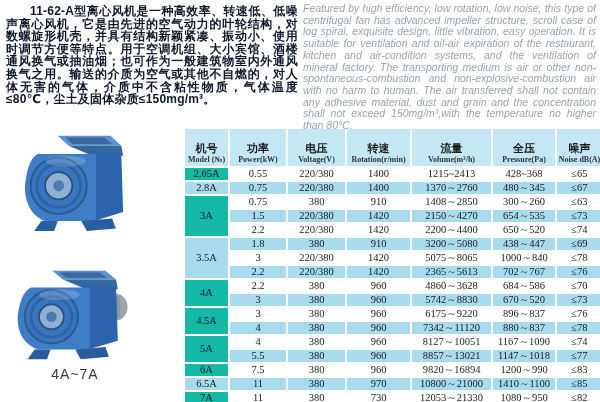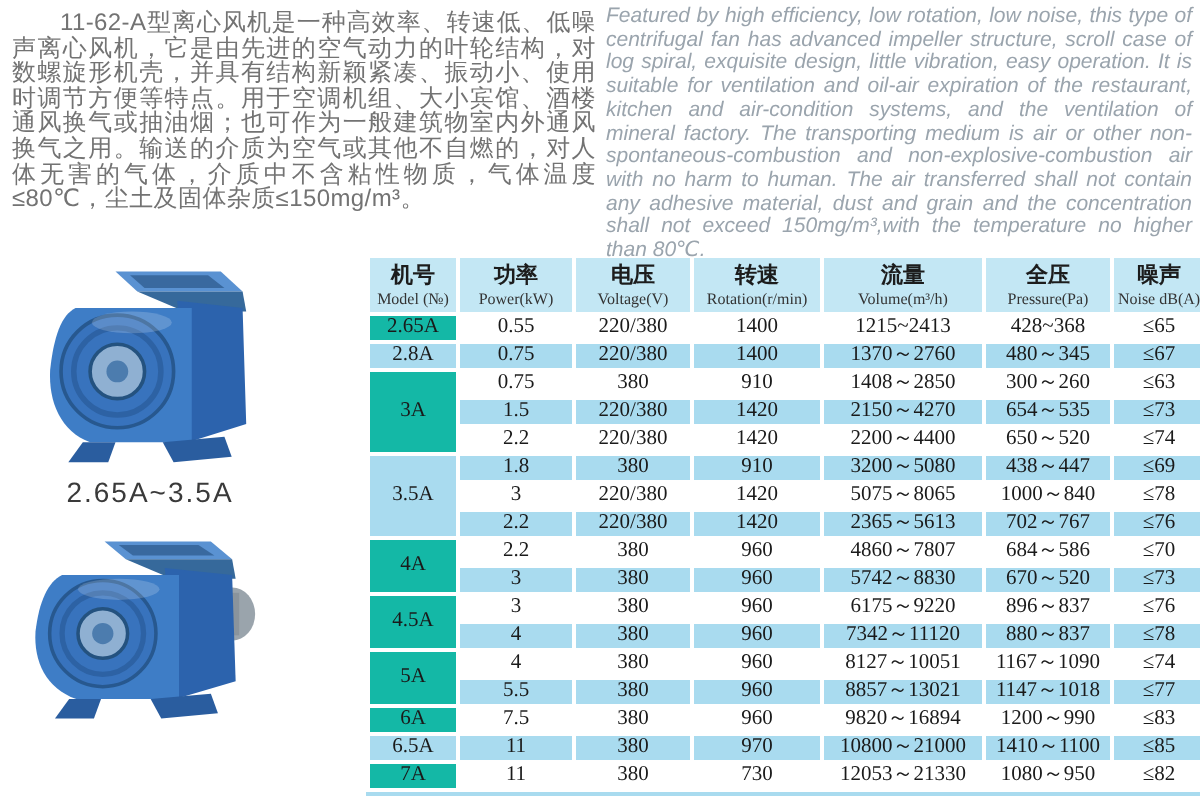--- a/index.html
+++ b/index.html
@@ -5,21 +5,21 @@
   * { margin:0; padding:0; box-sizing:border-box; }
   html,body { background:#fff; }
   .page {
     position:relative; width:600px; height:402px; background:#fff;
     font-family:"Liberation Sans","DejaVu Sans",sans-serif; overflow:hidden;
   }
 
   
   .intro-cn {
     position:absolute; left:6px; top:5px; width:292px;
-    font-size:12px; line-height:12.6px; font-weight:400; color:#737373;
+    font-size:12px; line-height:12.6px; font-weight:700; color:#0f172a;
     text-align:justify; text-indent:2em; letter-spacing:.2px;
   }
   .intro-en {
     position:absolute; left:303px; top:3px; width:293px;
     font-size:10.5px; line-height:11.7px; color:#9aa4ad;
     text-align:justify;
     font-style:italic;
   }
 
   
@@ -30,24 +30,24 @@
   .caption-1 { left:0px; top:238px; }
   .caption-2 { left:0px; top:366px; }
 
   
   table.spec {
     position:absolute; left:183px; top:127px; width:417px;
     border-collapse:separate; border-spacing:2px; table-layout:fixed;
     border-bottom:2px solid #a9dbef;
   }
   table.spec th {
-    background:#c3e7f4; padding:3px 0 2px; vertical-align:middle;
+    background:#c3e7f4; padding:13px 0 2px; vertical-align:middle;
   }
   th .zh { font-size:11px; font-weight:bold; color:#1c1c1c; line-height:13px; }
-  th .en { font-size:8px; font-weight:normal; color:#333;
+  th .en { font-size:8px; font-weight:bold; color:#333;
            font-family:"Liberation Serif","DejaVu Serif",serif; line-height:9px; }
   table.spec td {
     background:#fff; text-align:center; height:12px; padding:0;
     font-family:"Liberation Serif","DejaVu Serif",serif;
     font-size:10.5px; color:#1a1a1a; line-height:12px; vertical-align:middle;
   }
   table.spec tbody tr:nth-child(even) td { background:#a9dbef; }
   table.spec tbody td.model { background:#14b8a6; }
 </style>
 </head>
@@ -65,38 +65,38 @@
     <polygon points="80,20 116,24 118,88 86,98" fill="#2c63ad"></polygon>
     <path d="M24,24 H88 V98 H32 C16,92 9,76 10,58 C12,40 16,28 24,24 Z" fill="#3e7dc6"></path>
     <circle cx="47" cy="59" r="31" fill="#3873bd" stroke="#27588f" stroke-width="2"></circle>
     <circle cx="47" cy="59" r="24" fill="none" stroke="#2d62a4" stroke-width="3"></circle>
     <circle cx="47" cy="59" r="15" fill="#8fb0d2" stroke="#24527f" stroke-width="2"></circle>
     <circle cx="47" cy="59" r="6" fill="#4c7cae"></circle>
     <ellipse cx="55" cy="32" rx="22" ry="6" fill="#ffffff" opacity="0.18"></ellipse>
     <polygon points="28,98 46,98 42,109 20,109" fill="#2a5d9f"></polygon>
     <polygon points="72,98 106,95 110,106 78,109" fill="#2a5d9f"></polygon>
   </svg>
-  <div class="caption caption-1">2.65A~3.5A</div>
 
   <svg class="fan-large" width="124" height="94" viewBox="0 0 140 106">
     <ellipse cx="122" cy="44" rx="13" ry="15" fill="#9aa4ac"></ellipse>
     <rect x="112" y="32" width="14" height="24" fill="#8a949c"></rect>
     <polygon points="50,3 110,3 122,13 62,13" fill="#5a92d2"></polygon>
     <polygon points="58,5 103,5 112,11 66,11" fill="#39699f"></polygon>
     <polygon points="62,13 122,13 124,24 88,24" fill="#36699b"></polygon>
     <polygon points="84,18 122,22 124,82 90,92" fill="#2c63ad"></polygon>
     <path d="M26,22 H92 V92 H34 C17,86 10,71 11,54 C13,37 18,26 26,22 Z" fill="#3e7dc6"></path>
     <circle cx="49" cy="55" r="30" fill="#3873bd" stroke="#27588f" stroke-width="2"></circle>
     <circle cx="49" cy="55" r="23" fill="none" stroke="#2d62a4" stroke-width="3"></circle>
     <circle cx="49" cy="55" r="14" fill="#8fb0d2" stroke="#24527f" stroke-width="2"></circle>
     <circle cx="49" cy="55" r="6" fill="#4c7cae"></circle>
     <ellipse cx="58" cy="30" rx="23" ry="6" fill="#ffffff" opacity="0.18"></ellipse>
     <polygon points="30,92 48,92 44,103 22,103" fill="#2a5d9f"></polygon>
     <polygon points="76,92 110,89 114,100 82,103" fill="#2a5d9f"></polygon>
   </svg>
+  <div class="caption caption-2">4A~7A</div>
 
   <table class="spec">
     <colgroup>
       <col style="width:43px">
         <col style="width:56px">
         <col style="width:57px">
       <col style="width:63px">
         <col style="width:79px">
         <col style="width:62px">
       <col style="width:45px">
@@ -200,21 +200,21 @@
           <td>1420</td>
           <td>2365～5613</td>
           <td>702～767</td>
           <td>≤76</td>
         </tr>
         <tr>
           <td class="model" rowspan="2">4A</td>
           <td>2.2</td>
           <td>380</td>
           <td>960</td>
-          <td>4860～7807</td>
+          <td>4860～3628</td>
           <td>684～586</td>
           <td>≤70</td>
         </tr>
         <tr>
           <td>3</td>
           <td>380</td>
           <td>960</td>
           <td>5742～8830</td>
           <td>670～520</td>
           <td>≤73</td>

